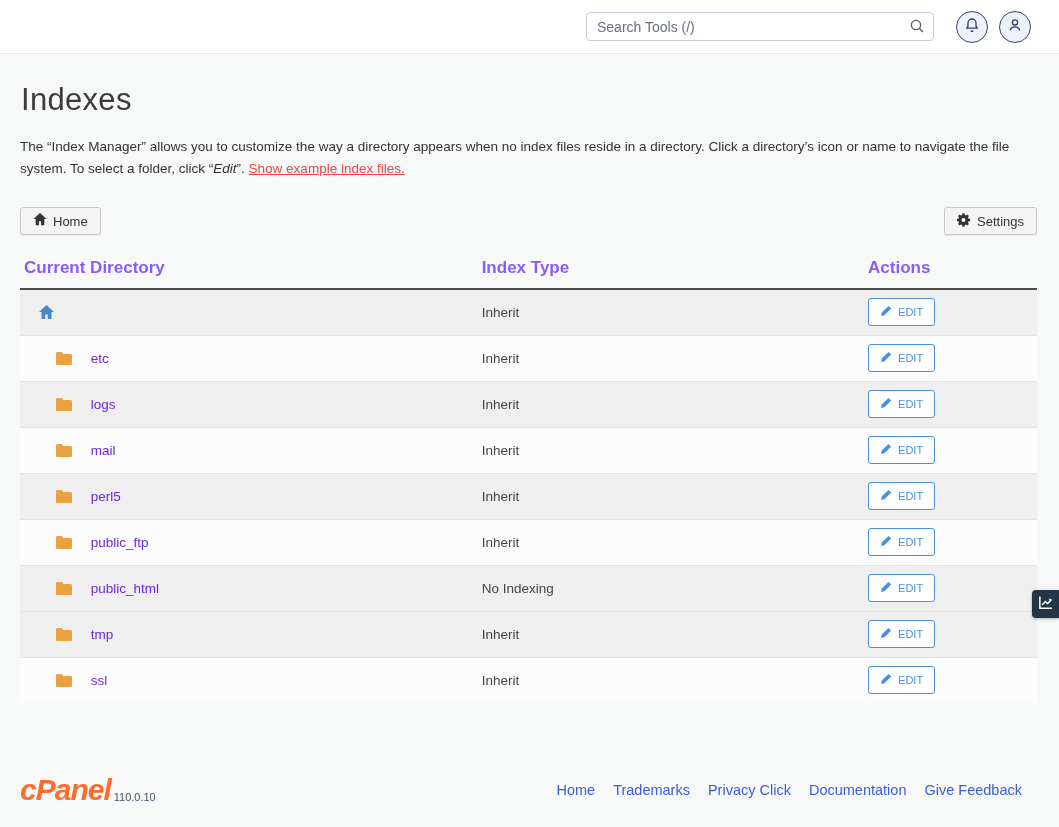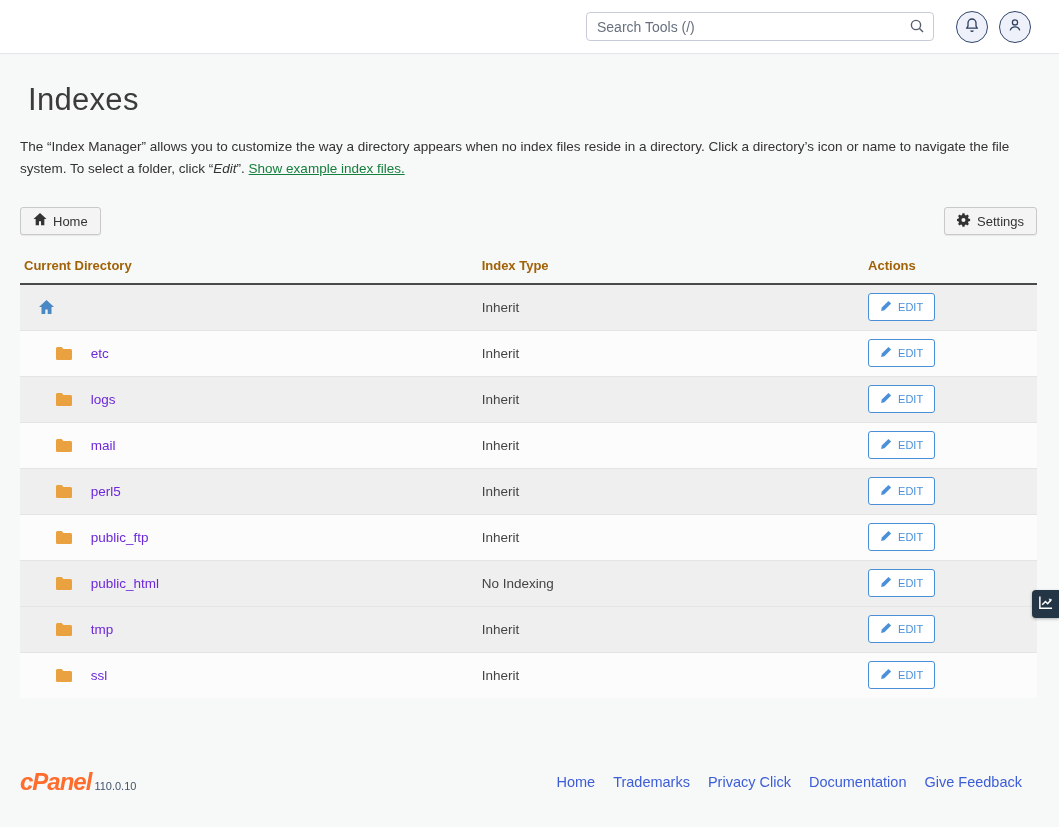--- a/index.html
+++ b/index.html
@@ -41,39 +41,39 @@
     width: 32px; height: 32px; border-radius: 50%;
     border: 1px solid #31476b; background: #eef0fa;
     display: inline-flex; align-items: center; justify-content: center;
     cursor: pointer; margin-left: 11px; padding: 0;
   }
 
   
   .content { padding: 0 22px 0 20px; }
   .page-title {
     font-size: 31px; font-weight: 300; color: #3b3b3b;
-    margin: 28px 8px 18px; letter-spacing: 0.3px;
+    margin: 28px 1px 18px; letter-spacing: 0.3px;
   }
   .desc { font-size: 13.5px; line-height: 1.6; color: #333; max-width: 1020px; }
-  .desc a { color: #15803d; }
+  .desc a { color: #ef4444; }
 
   .toolbar { display: flex; justify-content: space-between; align-items: center; margin-top: 28px; }
   .btn {
     display: inline-flex; align-items: center; gap: 6px;
     background: #f4f4f4; border: 1px solid #c9c9c9; border-radius: 3px;
     padding: 5px 12px; font-size: 13px; color: #333;
     font-family: "Liberation Sans", sans-serif;
     box-shadow: 0 1px 1px rgba(0,0,0,.07); cursor: pointer;
   }
   .gear-glyph { font-size: 14px; line-height: 1; color: #333; }
 
   
   table { width: 100%; border-collapse: collapse; margin-top: 17px; }
   th {
-    text-align: left; font-size: 13px; font-weight: bold; color: #a16207;
+    text-align: left; font-size: 17px; font-weight: bold; color: #8b5cf6;
     padding: 6px 4px 10px; border-bottom: 2px solid #4a4a4a; margin-left: 32px;
   }
   th.col-dir-h { width: 45%; }
   th.col-type-h { width: 38%; }
   td { font-size: 13.5px; color: #444; height: 46px; padding: 0 4px; vertical-align: middle; }
   tbody tr.striped { background: #efefef; }
   tbody tr.plain { background: #fcfcfc; }
   tbody tr + tr { border-top: 1px solid #e4e4e4; }
   td.col-dir { padding-left: 18px; }
   .row-icon { display: inline-flex; vertical-align: middle; }
@@ -97,21 +97,21 @@
     cursor: pointer; box-shadow: 0 1px 3px rgba(0,0,0,.3);
   }
 
   
   .footer {
     display: flex; justify-content: space-between; align-items: center;
     padding: 0 37px 0 20px; margin-top: 72px;
   }
   .logo-wrap { display: flex; align-items: flex-end; }
   .logo-text {
-    font-size: 24px; font-weight: bold; font-style: italic;
+    font-size: 30px; font-weight: bold; font-style: italic;
     color: #ff6c2c; letter-spacing: -1px; line-height: 1;
   }
   .version { font-size: 11px; color: #44546a; margin-left: 3px; margin-bottom: 2px; }
   .footer-links { display: flex; gap: 18px; }
   .footer-links a { color: #3d5dd7; text-decoration: none; font-size: 14.5px; }
 </style>
 </head>
 <body>
 
 <header class="topbar">

